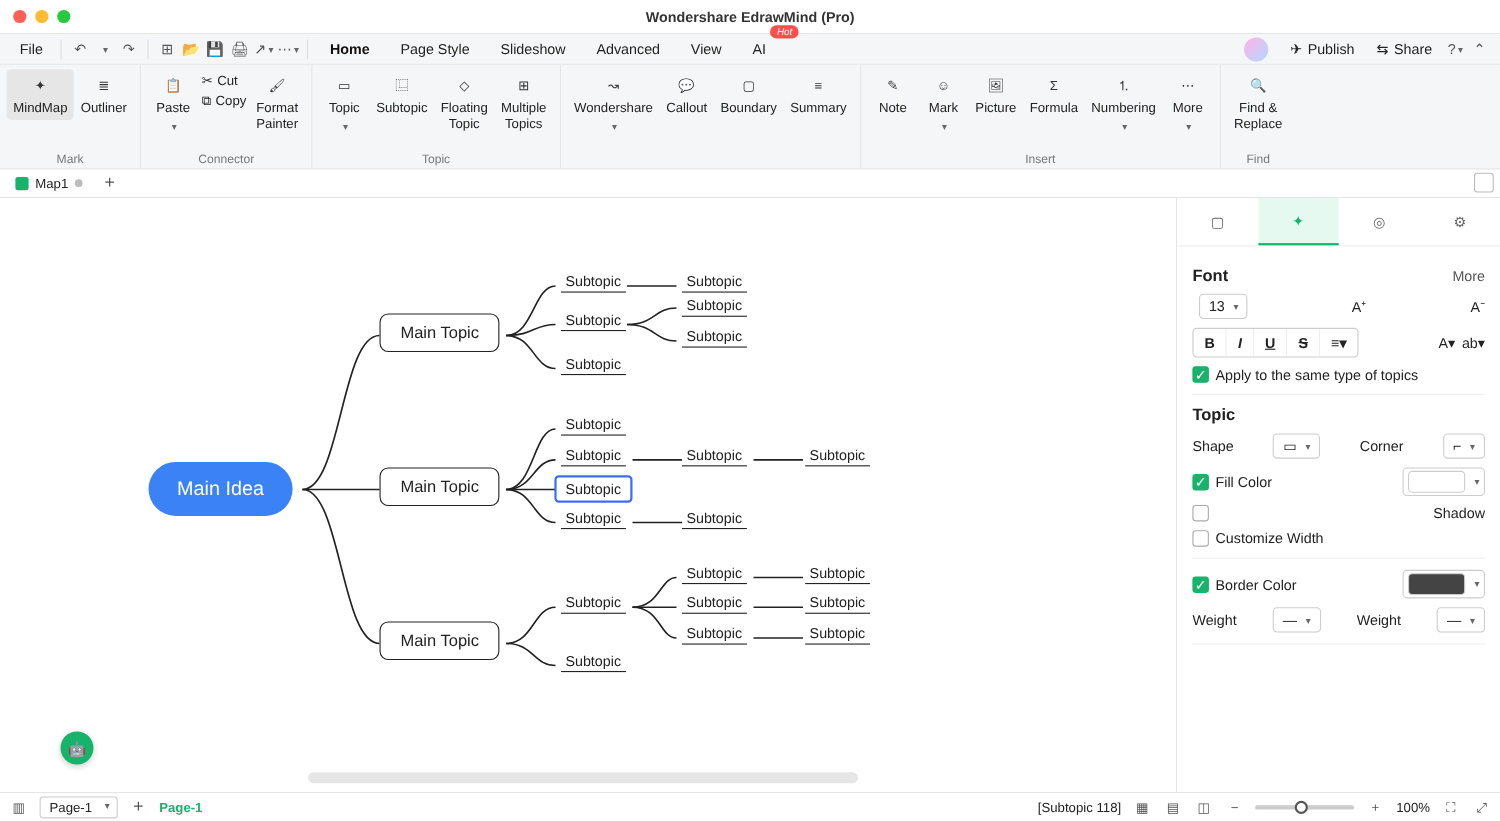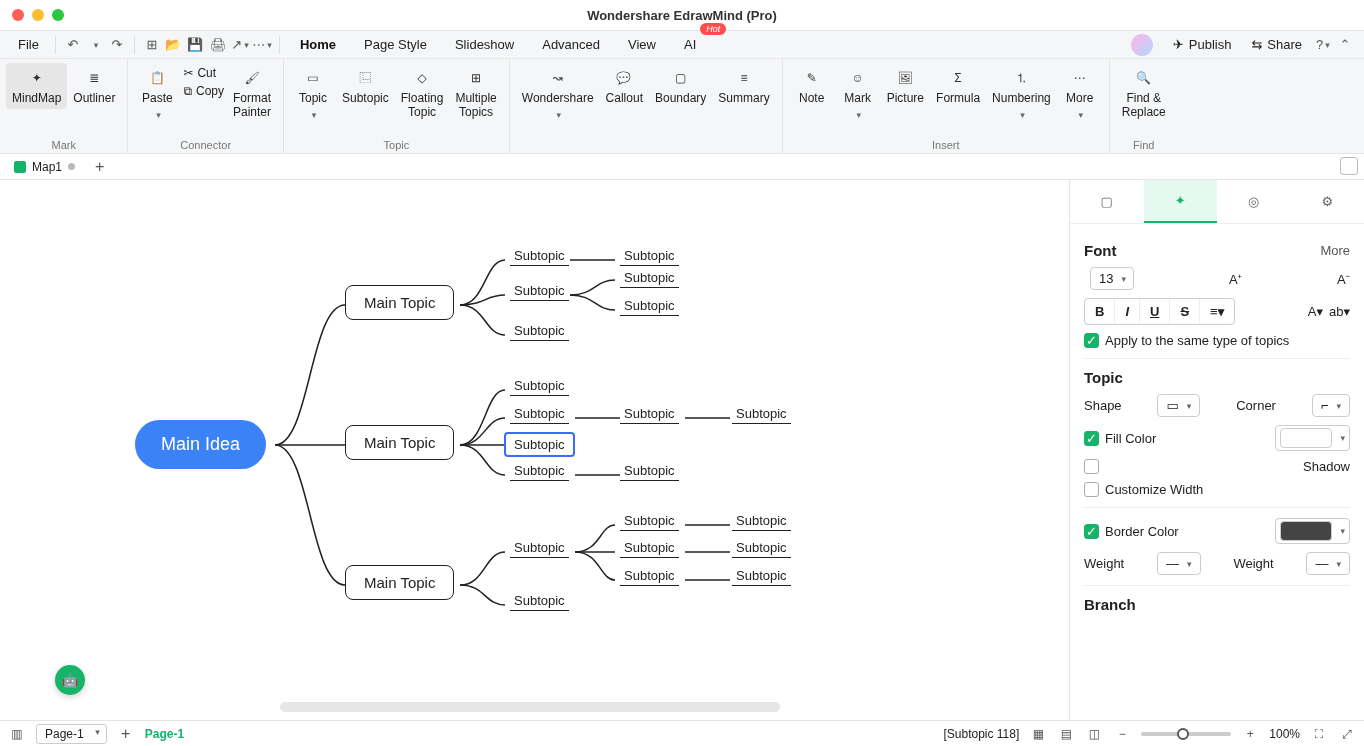--- a/index.html
+++ b/index.html
@@ -423,21 +423,20 @@
           </div>
       </div>
       <div class="sp-row">
         <span>Weight</span>
         <div class="sel-box">—</div>
         <span>Weight</span>
         <div class="sel-box">—</div>
       </div>
       <div class="divline"></div>
 
-      <div class="sp-h">Branch</div>
     </div>
   </div>
 </div>
 
 <div class="status">
   <span class="sico">▥</span>
   <div class="page-pick"><span>Page-1</span></div>
   <span class="sico" style="font-size:16px">+</span>
   <span class="page-name">Page-1</span>
   <div class="spacer"></div>

